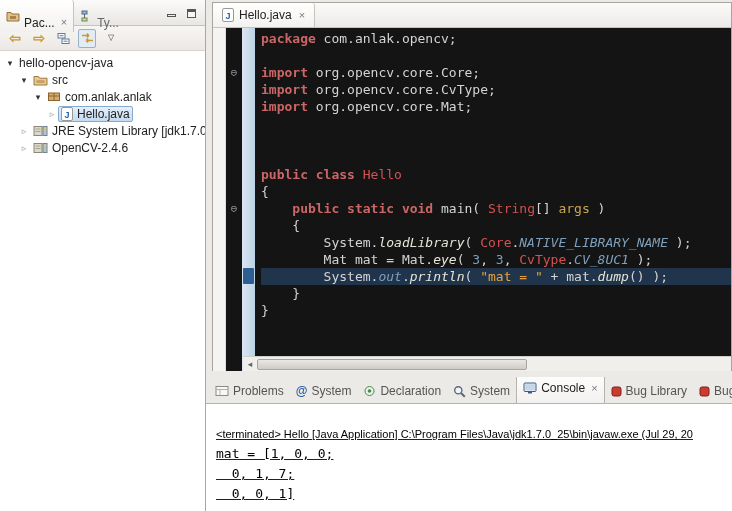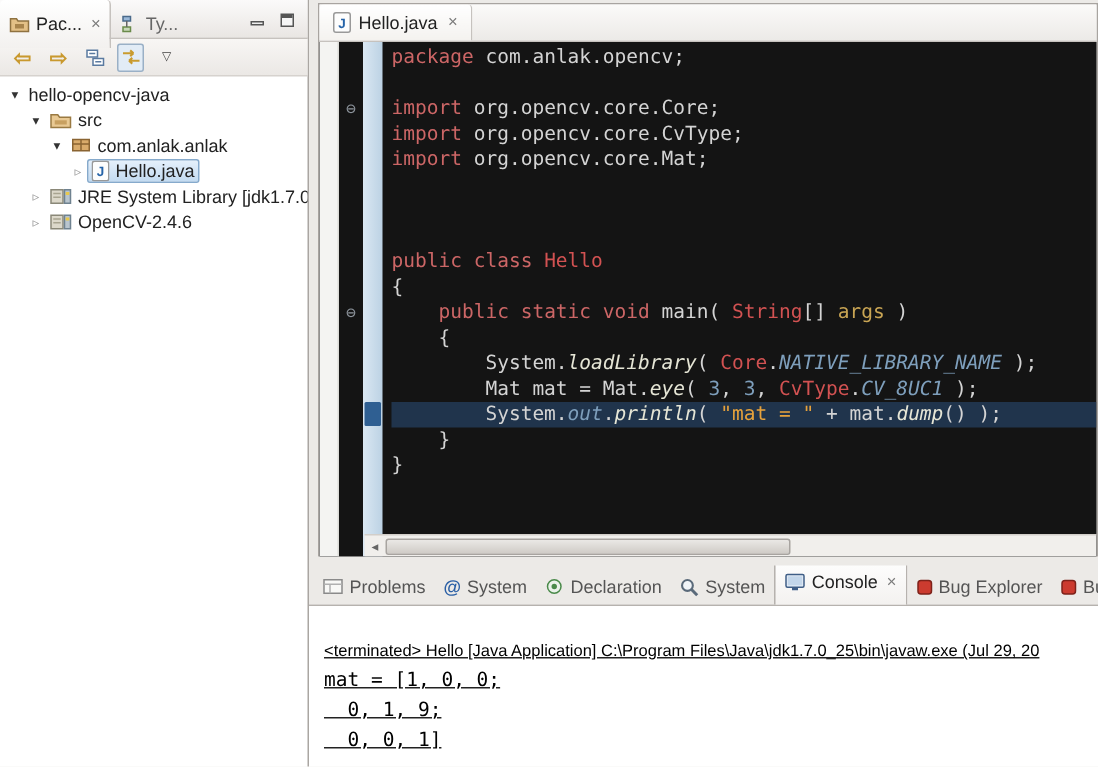--- a/index.html
+++ b/index.html
@@ -3,21 +3,21 @@
 <meta charset="utf-8">
 <style>
   *{margin:0;padding:0;box-sizing:border-box;}
   html,body{width:732px;height:511px;}
   body{position:relative;background:#eceae7;font-family:"Liberation Sans",sans-serif;overflow:hidden;font-size:12px;color:#222;}
 
   
   #left-panel{position:absolute;left:0;top:0;width:206px;height:511px;background:#fff;border-right:1px solid #aaa6a2;}
   .lp-tabbar{height:26px;background:linear-gradient(#fbfafa,#e9e6e3);border-bottom:1px solid #c6c2be;display:flex;align-items:stretch;}
   #lp-tabs{display:flex;}
-  .vtab{display:flex;align-items:center;gap:4px;padding:16px 6px;font-size:12px;color:#666;white-space:nowrap;}
+  .vtab{display:flex;gap:4px;padding:16px 6px;font-size:12px;color:#666;white-space:nowrap;}
   .vtab.active{background:linear-gradient(#ffffff,#f3f1ef);border-right:1px solid #c6c2be;border-radius:3px 3px 0 0;color:#222;}
   .close{font-size:11px;color:#7a7a7a;margin-left:2px;cursor:default;}
   .win-btns{margin-left:auto;display:flex;align-items:center;gap:7px;padding-right:7px;}
   .wb{width:13px;height:12px;display:inline-flex;align-items:flex-end;justify-content:center;}
   .min-glyph{width:9px;height:3px;border:1px solid #555;background:#eee;margin-bottom:2px;}
   .max-glyph{width:9px;height:9px;border:1px solid #555;background:#f6f6f6;box-shadow:inset 0 2px 0 #555;margin-bottom:1px;}
 
   .lp-toolbar{height:25px;background:linear-gradient(#f8f6f4,#ebe8e5);border-bottom:1px solid #d6d2ce;display:flex;align-items:center;gap:6px;padding:0 6px;}
   .tbtn{display:inline-flex;align-items:center;justify-content:center;min-width:18px;height:19px;}
   .tbtn.pressed{border:1px solid #9ab0c6;background:#e2ecf6;border-radius:2px;}
@@ -40,21 +40,21 @@
 
   .ed-content{position:absolute;left:0;top:25px;right:0;bottom:0;background:var(--c-editor_background,#141414);display:flex;overflow:hidden;}
   .annot-ruler{width:13px;flex:none;background:#f4f4f2;border-right:1px solid #dcdcd8;}
   .fold-gutter{width:16px;flex:none;padding-top:2px;}
   .gut-row{height:17px;line-height:17px;text-align:center;color:#8d949c;font-size:11px;font-family:"DejaVu Sans Mono","DejaVu Sans",monospace;}
   .range-ruler{width:13px;flex:none;background:linear-gradient(to right,#dae7f2,#bcd2e4);position:relative;}
   .cursor-marker{position:absolute;left:1px;right:1px;height:16px;background:#2f5f92;border-radius:1px;}
   .code{flex:1;padding:2px 0 0 6px;font-family:"DejaVu Sans Mono","DejaVu Sans",monospace;font-size:13px;line-height:17px;white-space:pre;overflow:hidden;color:var(--c-plain,#d4d4d4);}
   .code-line{height:17px;}
   .code-line.current{background:#20344c;}
-  .tk-kw{color:var(--c-keyword,#cc6666);font-weight:normal;}
+  .tk-kw{color:var(--c-keyword,#cc6666);font-weight:bold;}
   .tk-cls{color:var(--c-class_ref,#d25252);}
   .tk-str{color:var(--c-string,#e6a23c);}
   .tk-num{color:var(--c-number,#7e9fbc);}
   .tk-con{color:var(--c-constant,#7e9fbc);font-style:italic;}
   .tk-mth{color:var(--c-method,#e6e6d6);font-style:italic;}
   .tk-fld{color:var(--c-field,#7e9fbc);font-style:italic;}
   .tk-par{color:var(--c-param,#c9a554);text-align:center;}
   .tk-pl{color:var(--c-plain,#d4d4d4);}
   .hscroll{position:absolute;left:30px;right:0;bottom:0;height:15px;background:#f1efec;border-top:1px solid #d2cec9;display:flex;align-items:center;}
   .hs-arrow{width:14px;text-align:center;font-size:9px;color:#666;}
@@ -306,30 +306,30 @@
           </span>
           <span>Console</span>
           <span class="close">×</span>
         </div>
         <div class="btab">
           <span class="icn">
             <svg width="11" height="11" viewBox="0 0 11 11">
               <rect x="1" y="1" width="9" height="9" rx="2" fill="#cc3b2f" stroke="#7e221a"></rect>
             </svg>
           </span>
-          <span>Bug Explorer</span>
+          <span>Bug Library</span>
         </div>
         <div class="btab">
           <span class="icn">
             <svg width="11" height="11" viewBox="0 0 11 11">
               <rect x="1" y="1" width="9" height="9" rx="2" fill="#cc3b2f" stroke="#7e221a"></rect>
             </svg>
           </span>
           <span>Bug</span>
         </div>
       </div>
     <div class="bp-content">
       <div class="console-header">&lt;terminated&gt; Hello [Java Application] C:\Program Files\Java\jdk1.7.0_25\bin\javaw.exe (Jul 29, 20</div>
-      <div class="console-output" id="console-output"><div>mat = [1, 0, 0;</div><div>  0, 1, 9;</div><div>  0, 0, 1]</div></div>
+      <div class="console-output" id="console-output"><div>mat = [1, 0, 0;</div><div>  0, 1, 7;</div><div>  0, 0, 1]</div></div>
     </div>
   </section>
 
 </div>
 
 </body></html>

